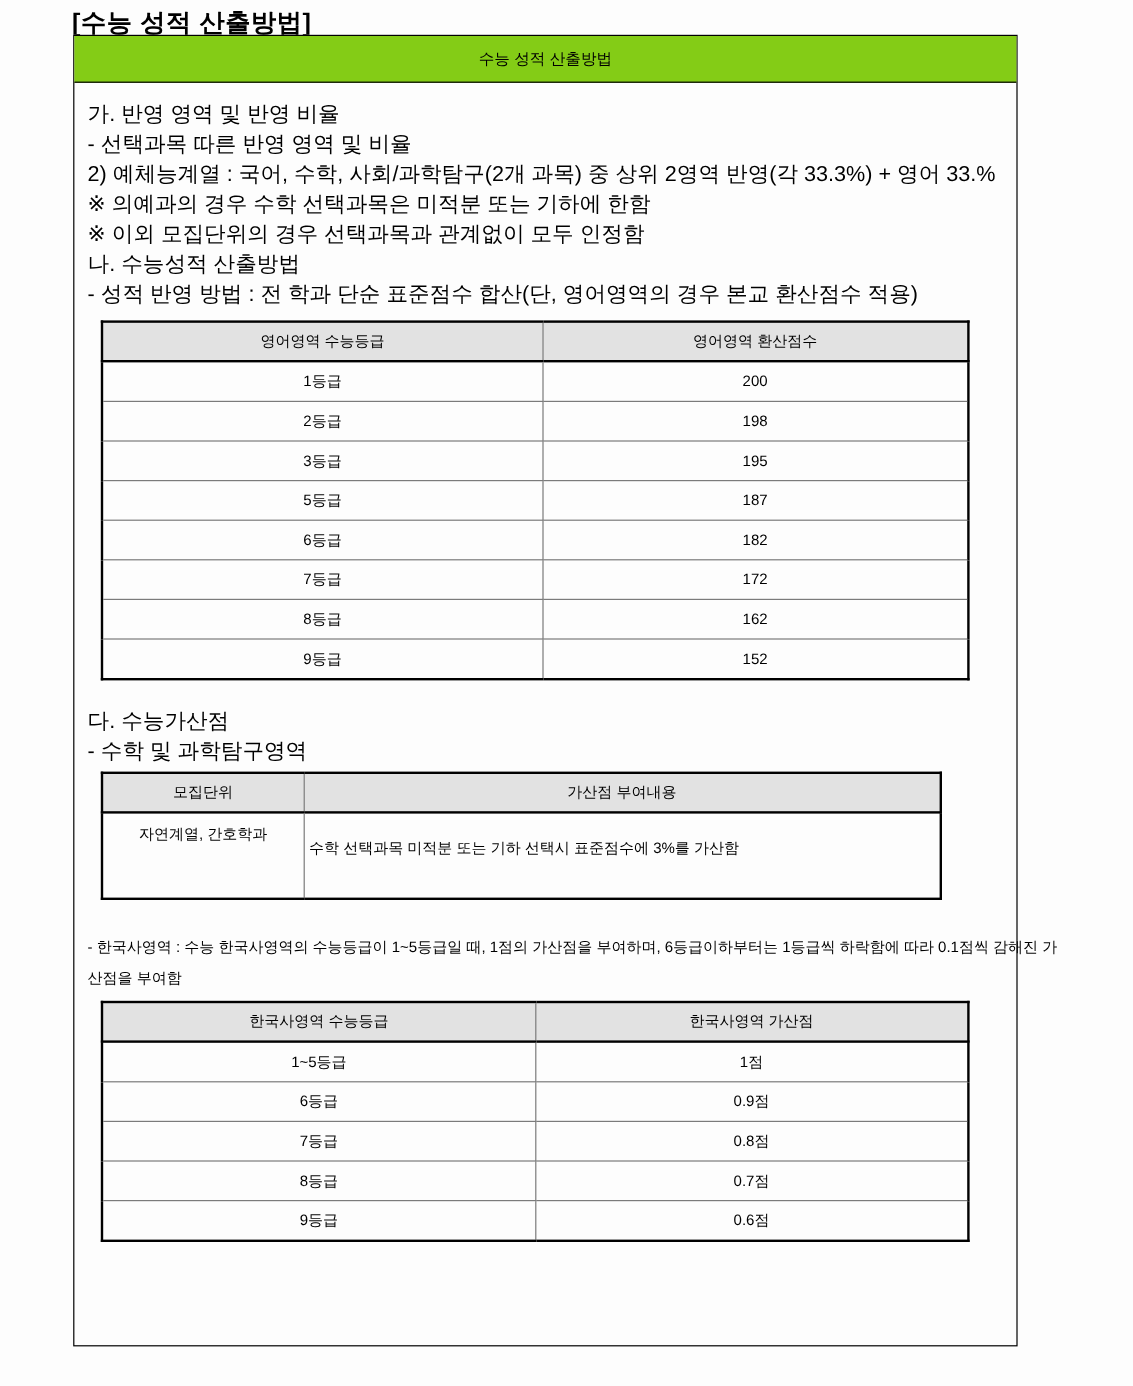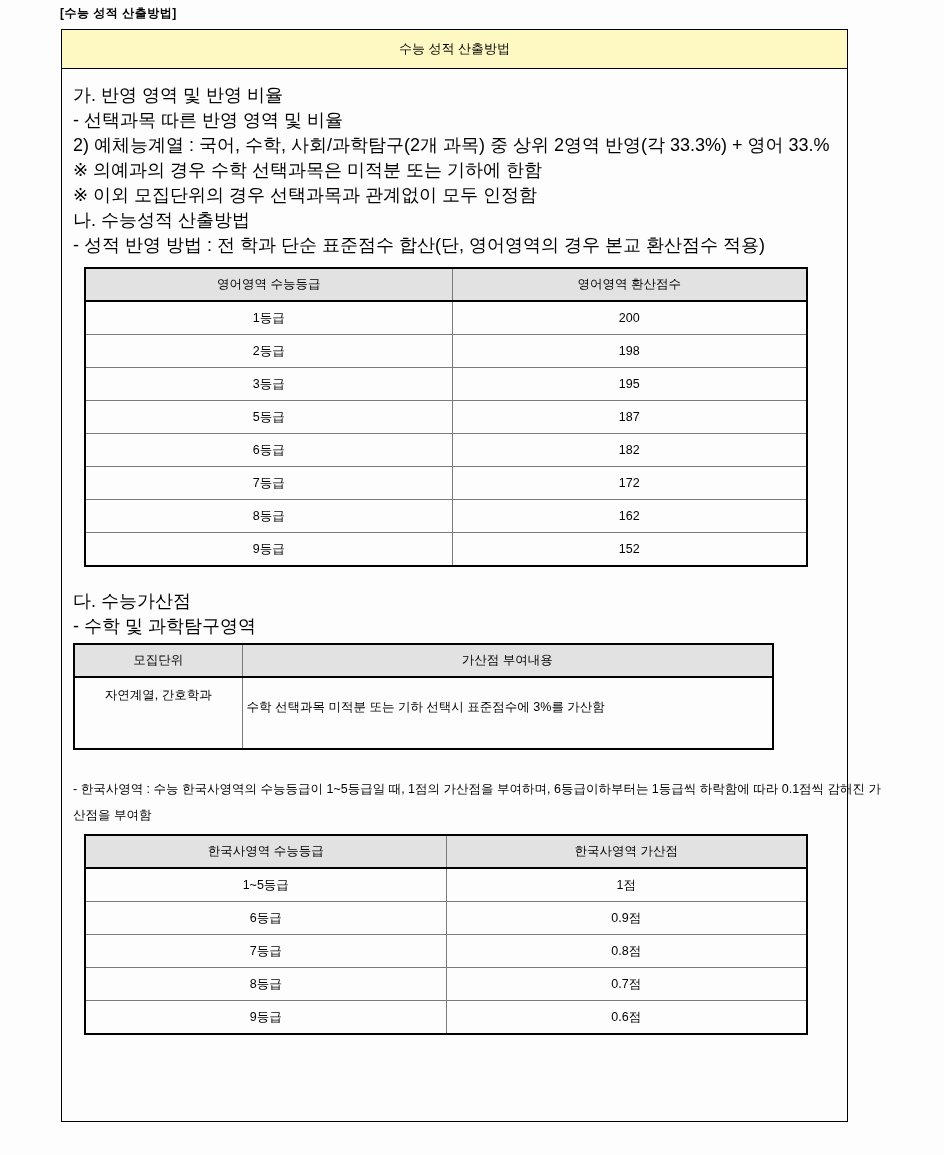--- a/index.html
+++ b/index.html
@@ -13,40 +13,40 @@
     font-family: "Liberation Sans", "DejaVu Sans", sans-serif;
     color: #000;
     position: relative;
     overflow: hidden;
   }
 
   .page-title {
     position: absolute;
     left: 60px;
     top: 5px;
-    font-size: 12px;
+    font-size: 21px;
     font-weight: bold;
     letter-spacing: 0.5px;
     white-space: nowrap;
   }
 
   .doc-frame {
     position: absolute;
     left: 61px;
     top: 29px;
     width: 787px;
     height: 1093px;
     border: 1px solid #000;
     box-sizing: border-box;
     background: #fdfdfd;
   }
 
   .banner {
     height: 39px;
-    background: #fef9c3;
+    background: #84cc16;
     border-bottom: 1px solid #000;
     display: flex;
     align-items: center;
     justify-content: center;
     font-size: 13px;
     box-sizing: border-box;
   }
 
   .body-area {
     padding: 14px 10px 0 11px;
@@ -85,21 +85,21 @@
   table.grid tbody td:first-child { border-left: 2px solid #000; }
   table.grid tbody td:last-child  { border-right: 2px solid #000; }
   table.grid tbody tr:last-child td { border-bottom: 2px solid #000; }
 
   
   #table-english { width: 722px; margin-left: 11px; }
   #table-english col.c1 { width: 367px; }
   #table-english col.c2 { width: 355px; }
 
   
-  #table-bonus { width: 699px; }
+  #table-bonus { width: 699px; margin-left: 11px; }
   #table-bonus col.c1 { width: 168px; }
   #table-bonus col.c2 { width: 531px; }
   #table-bonus tbody td { height: 49px; vertical-align: top; }
   #table-bonus tbody td.unit { padding-top: 9px; }
   #table-bonus tbody td.desc {
     text-align: left;
     padding: 21px 0 0 4px;
   }
 
   

